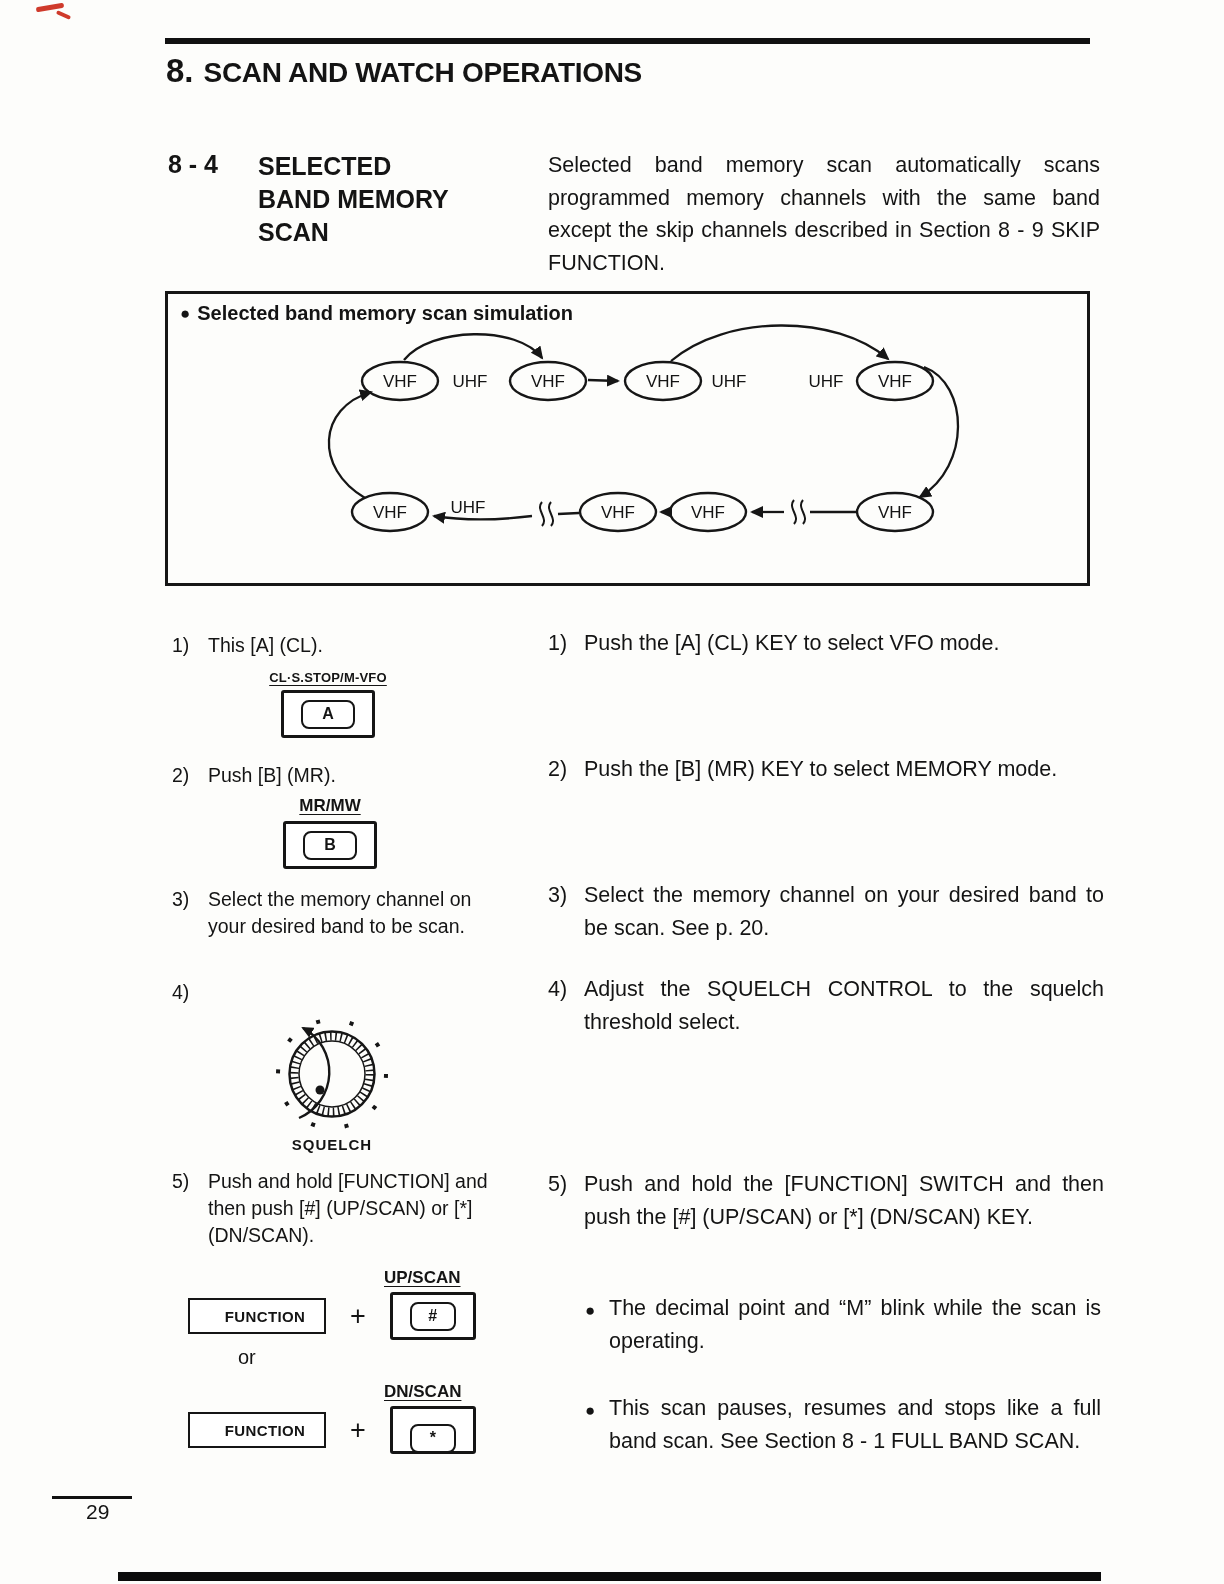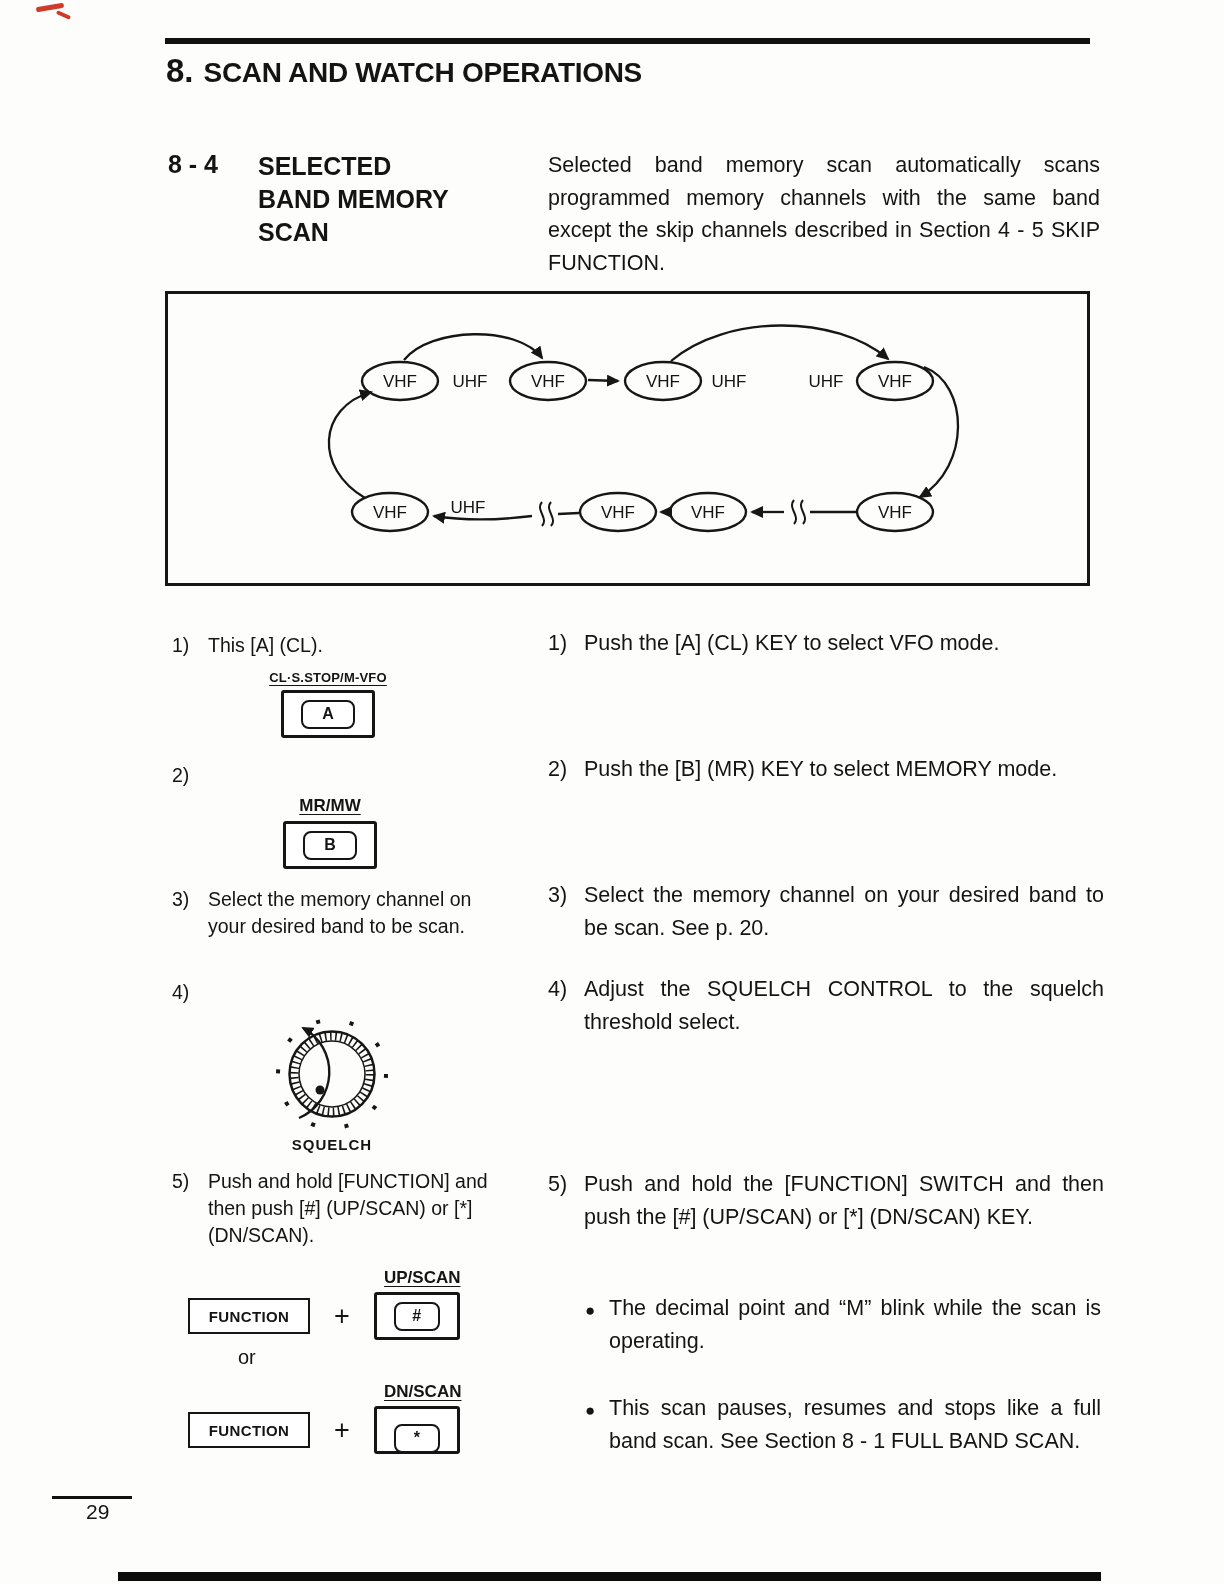--- a/index.html
+++ b/index.html
@@ -47,21 +47,21 @@
   .keycap { border:3px solid #151515; border-radius:3px; background:#fff;
             width:88px; height:42px; display:flex; align-items:center; justify-content:center; }
   .keycap .inner { border:2.5px solid #151515; border-radius:8px; min-width:50px; height:25px;
                    display:flex; align-items:center; justify-content:center;
                    font-size:16px; font-weight:600; }
   .keycap.small { width:80px; }
   .keycap.small .inner { min-width:42px; }
   .cap-star { font-size:30px; line-height:0; transform:translateY(8px); font-weight:bold; }
   .funcbox { border:2.5px solid #151515; background:#fff; width:118px; height:32px;
              display:flex; align-items:center; justify-content:center;
-             font-size:15px; font-weight:600; letter-spacing:0.4px; }
+             font-size:15px; font-weight:600; letter-spacing:0.4px;padding-left:16px; }
   .keyrow { display:flex; align-items:center; }
   .keyrow .plus { font-size:27px; font-weight:500; margin:0 24px; }
   .or-word { font-size:20px; }
   .upscan-label { font-size:17px; font-weight:bold; text-decoration:underline; text-underline-offset:3px; }
 
   
   .squelch-block { display:flex; flex-direction:column; align-items:center; width:160px; }
   .squelch-label { font-size:15px; font-weight:bold; letter-spacing:1px; margin-top:2px; }
 
   
@@ -83,23 +83,26 @@
 <div class="abs chapter">
   <span class="num">8.</span><span class="txt">SCAN AND WATCH OPERATIONS</span>
 </div>
 
 <div class="abs sec-num">8 - 4</div>
 <div class="abs sec-title">
   <div>SELECTED</div>
   <div>BAND MEMORY</div>
   <div>SCAN</div>
 </div>
-<div class="abs intro">Selected band memory scan automatically scans programmed memory channels with the same band except the skip channels described in Section 4 - 5 SKIP FUNCTION.</div>
+<div class="abs intro">Selected band memory scan automatically scans programmed memory channels with the same band except the skip channels described in Section 8 - 9 SKIP FUNCTION.</div>
 
 <div class="abs figure-box">
+  <div class="abs fig-caption">
+    <span class="blt">●</span><span>Selected band memory scan simulation</span>
+  </div>
   <svg class="abs fig-svg" width="913" height="283" viewBox="0 0 913 283">
     <defs>
       <marker id="ah" markerUnits="userSpaceOnUse" markerWidth="14" markerHeight="12" refX="11" refY="6" orient="auto">
         <path d="M0,0 L13,6 L0,12 Z" fill="#161616"></path>
       </marker>
     </defs>
     <g stroke="#161616" stroke-width="2.4" fill="#fdfdfb">
 
       <ellipse cx="232" cy="87" rx="38" ry="19"></ellipse>
       <ellipse cx="380" cy="87" rx="38" ry="19"></ellipse>
@@ -153,20 +156,21 @@
 </div>
 <div class="abs keyblock" style="left:258px; top:670px; width:140px;">
   <div class="keylabel-sm">CL·S.STOP/M-VFO</div>
   <div class="keycap">
     <div class="inner">A</div>
   </div>
 </div>
 
 <div class="abs lstep step" style="left:172px; top:762px; width:330px;">
   <span class="n">2)</span>
+  <span class="t">Push [B] (MR).</span>
 </div>
 <div class="abs keyblock" style="left:280px; top:796px; width:100px;">
   <div class="keylabel">MR/MW</div>
   <div class="keycap">
     <div class="inner">B</div>
   </div>
 </div>
 
 <div class="abs lstep step" style="left:172px; top:886px; width:330px;">
   <span class="n">3)</span>

